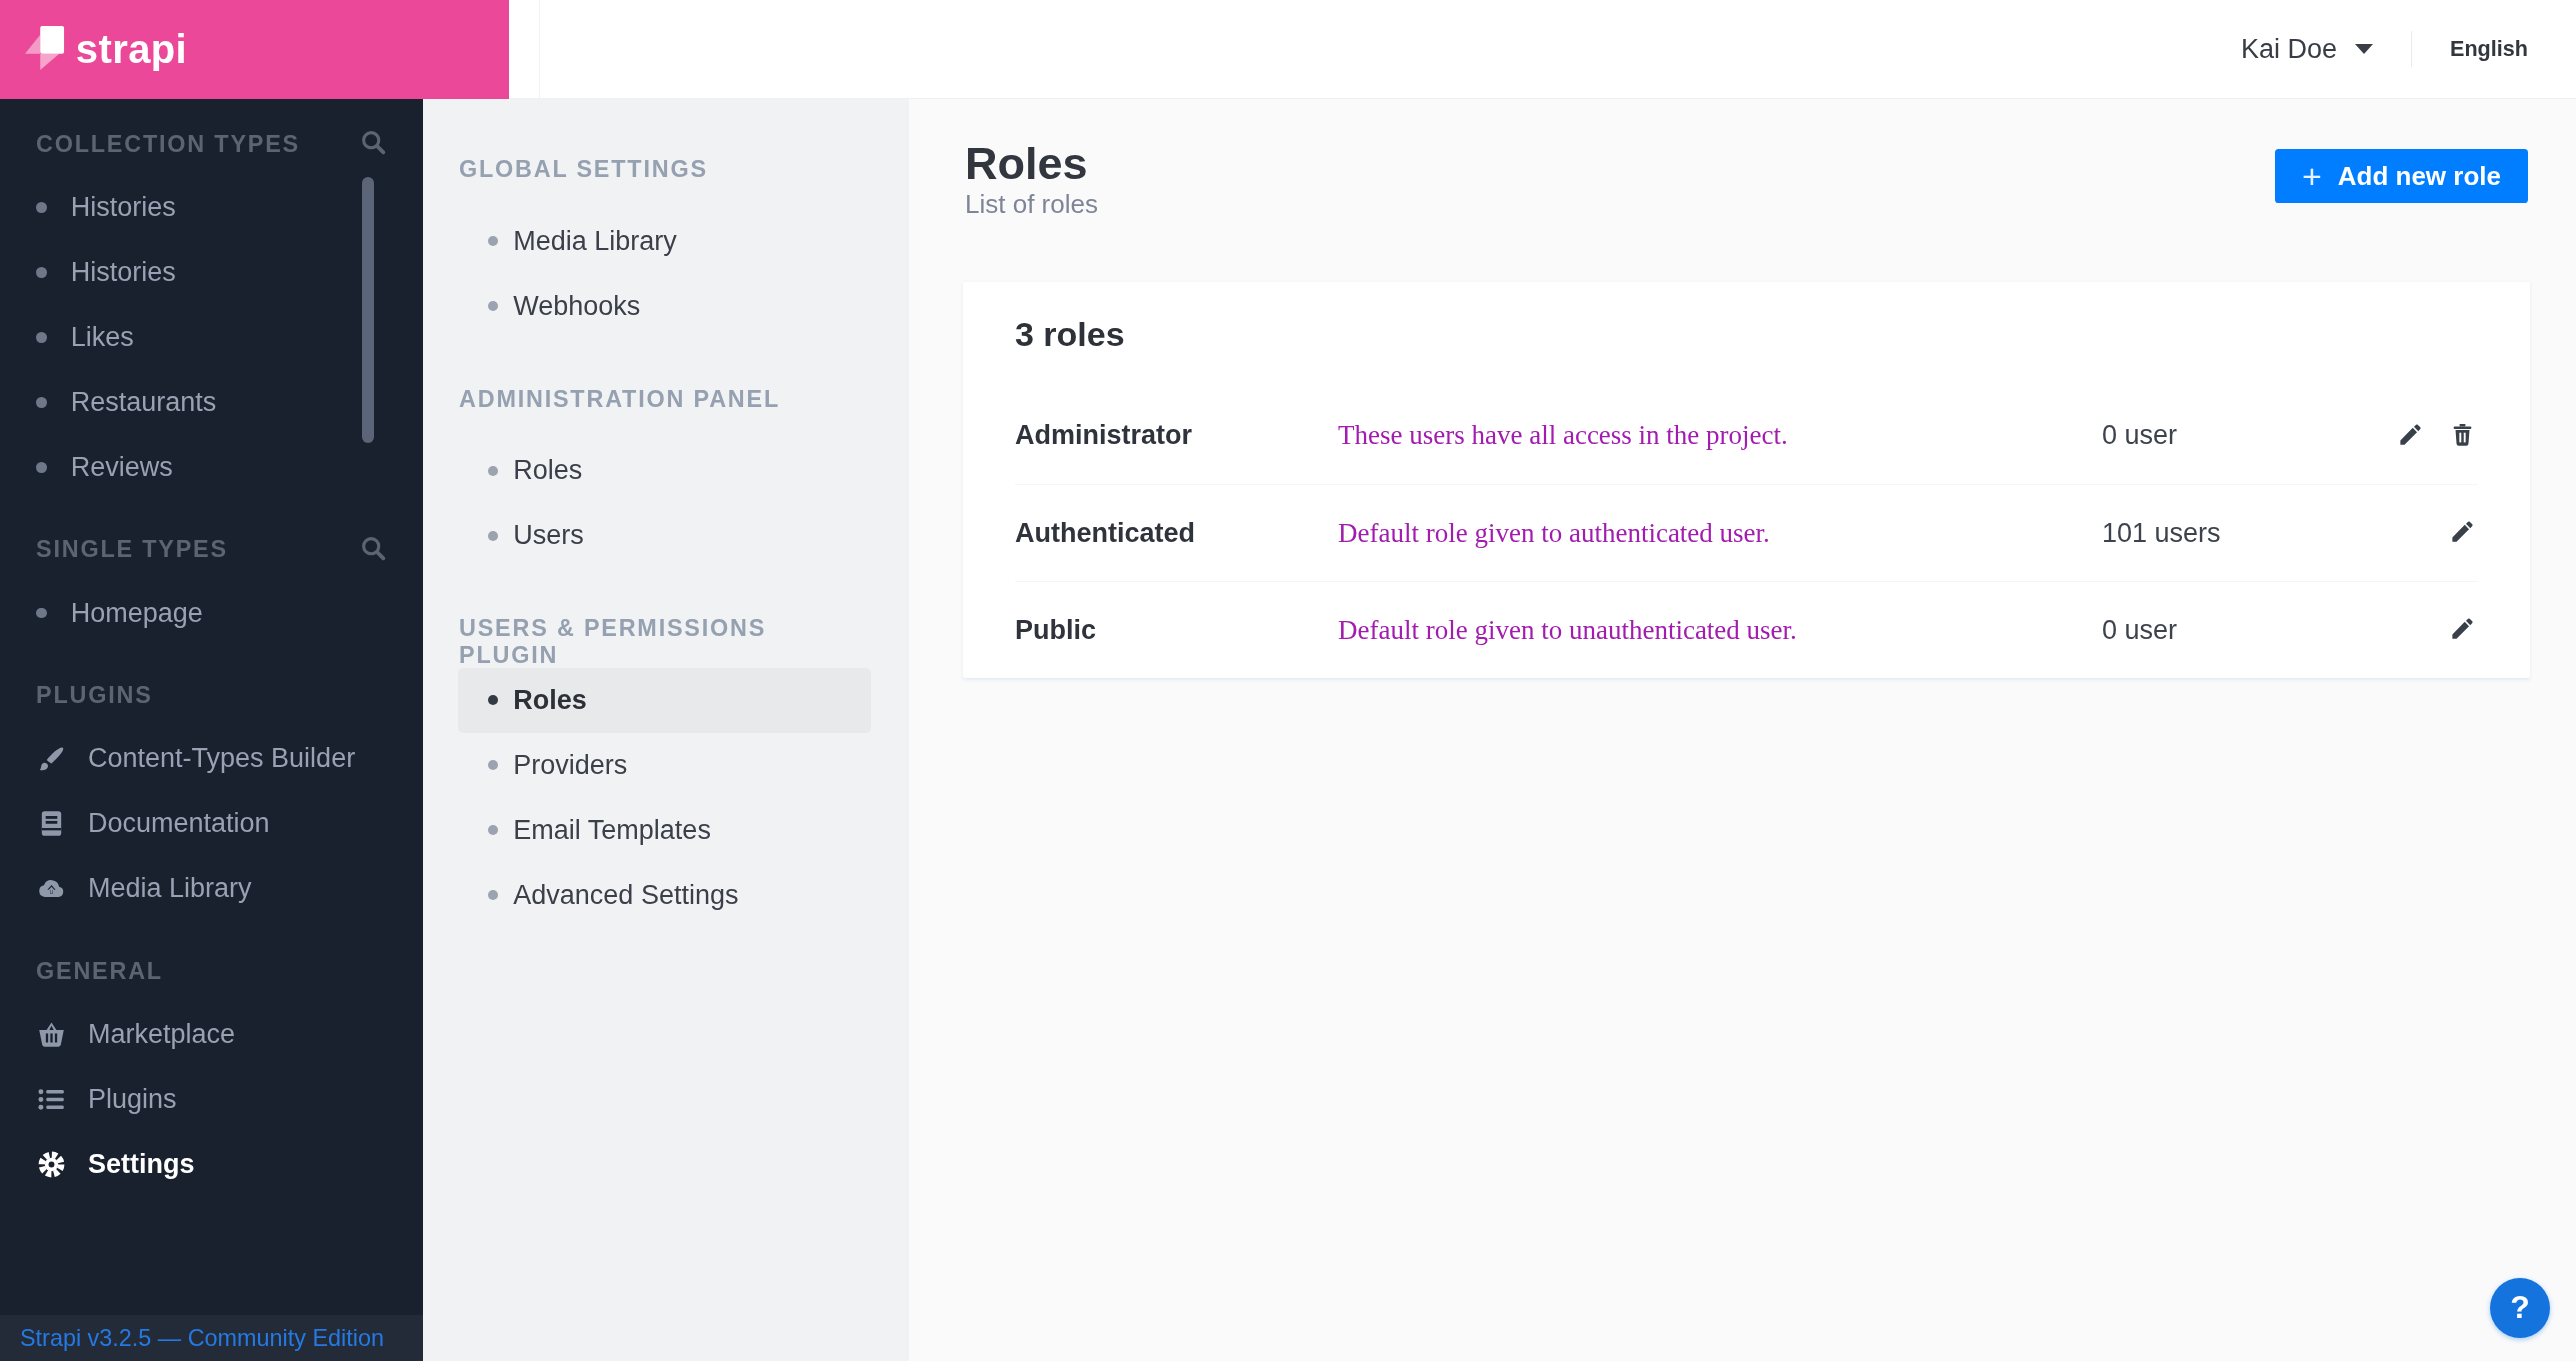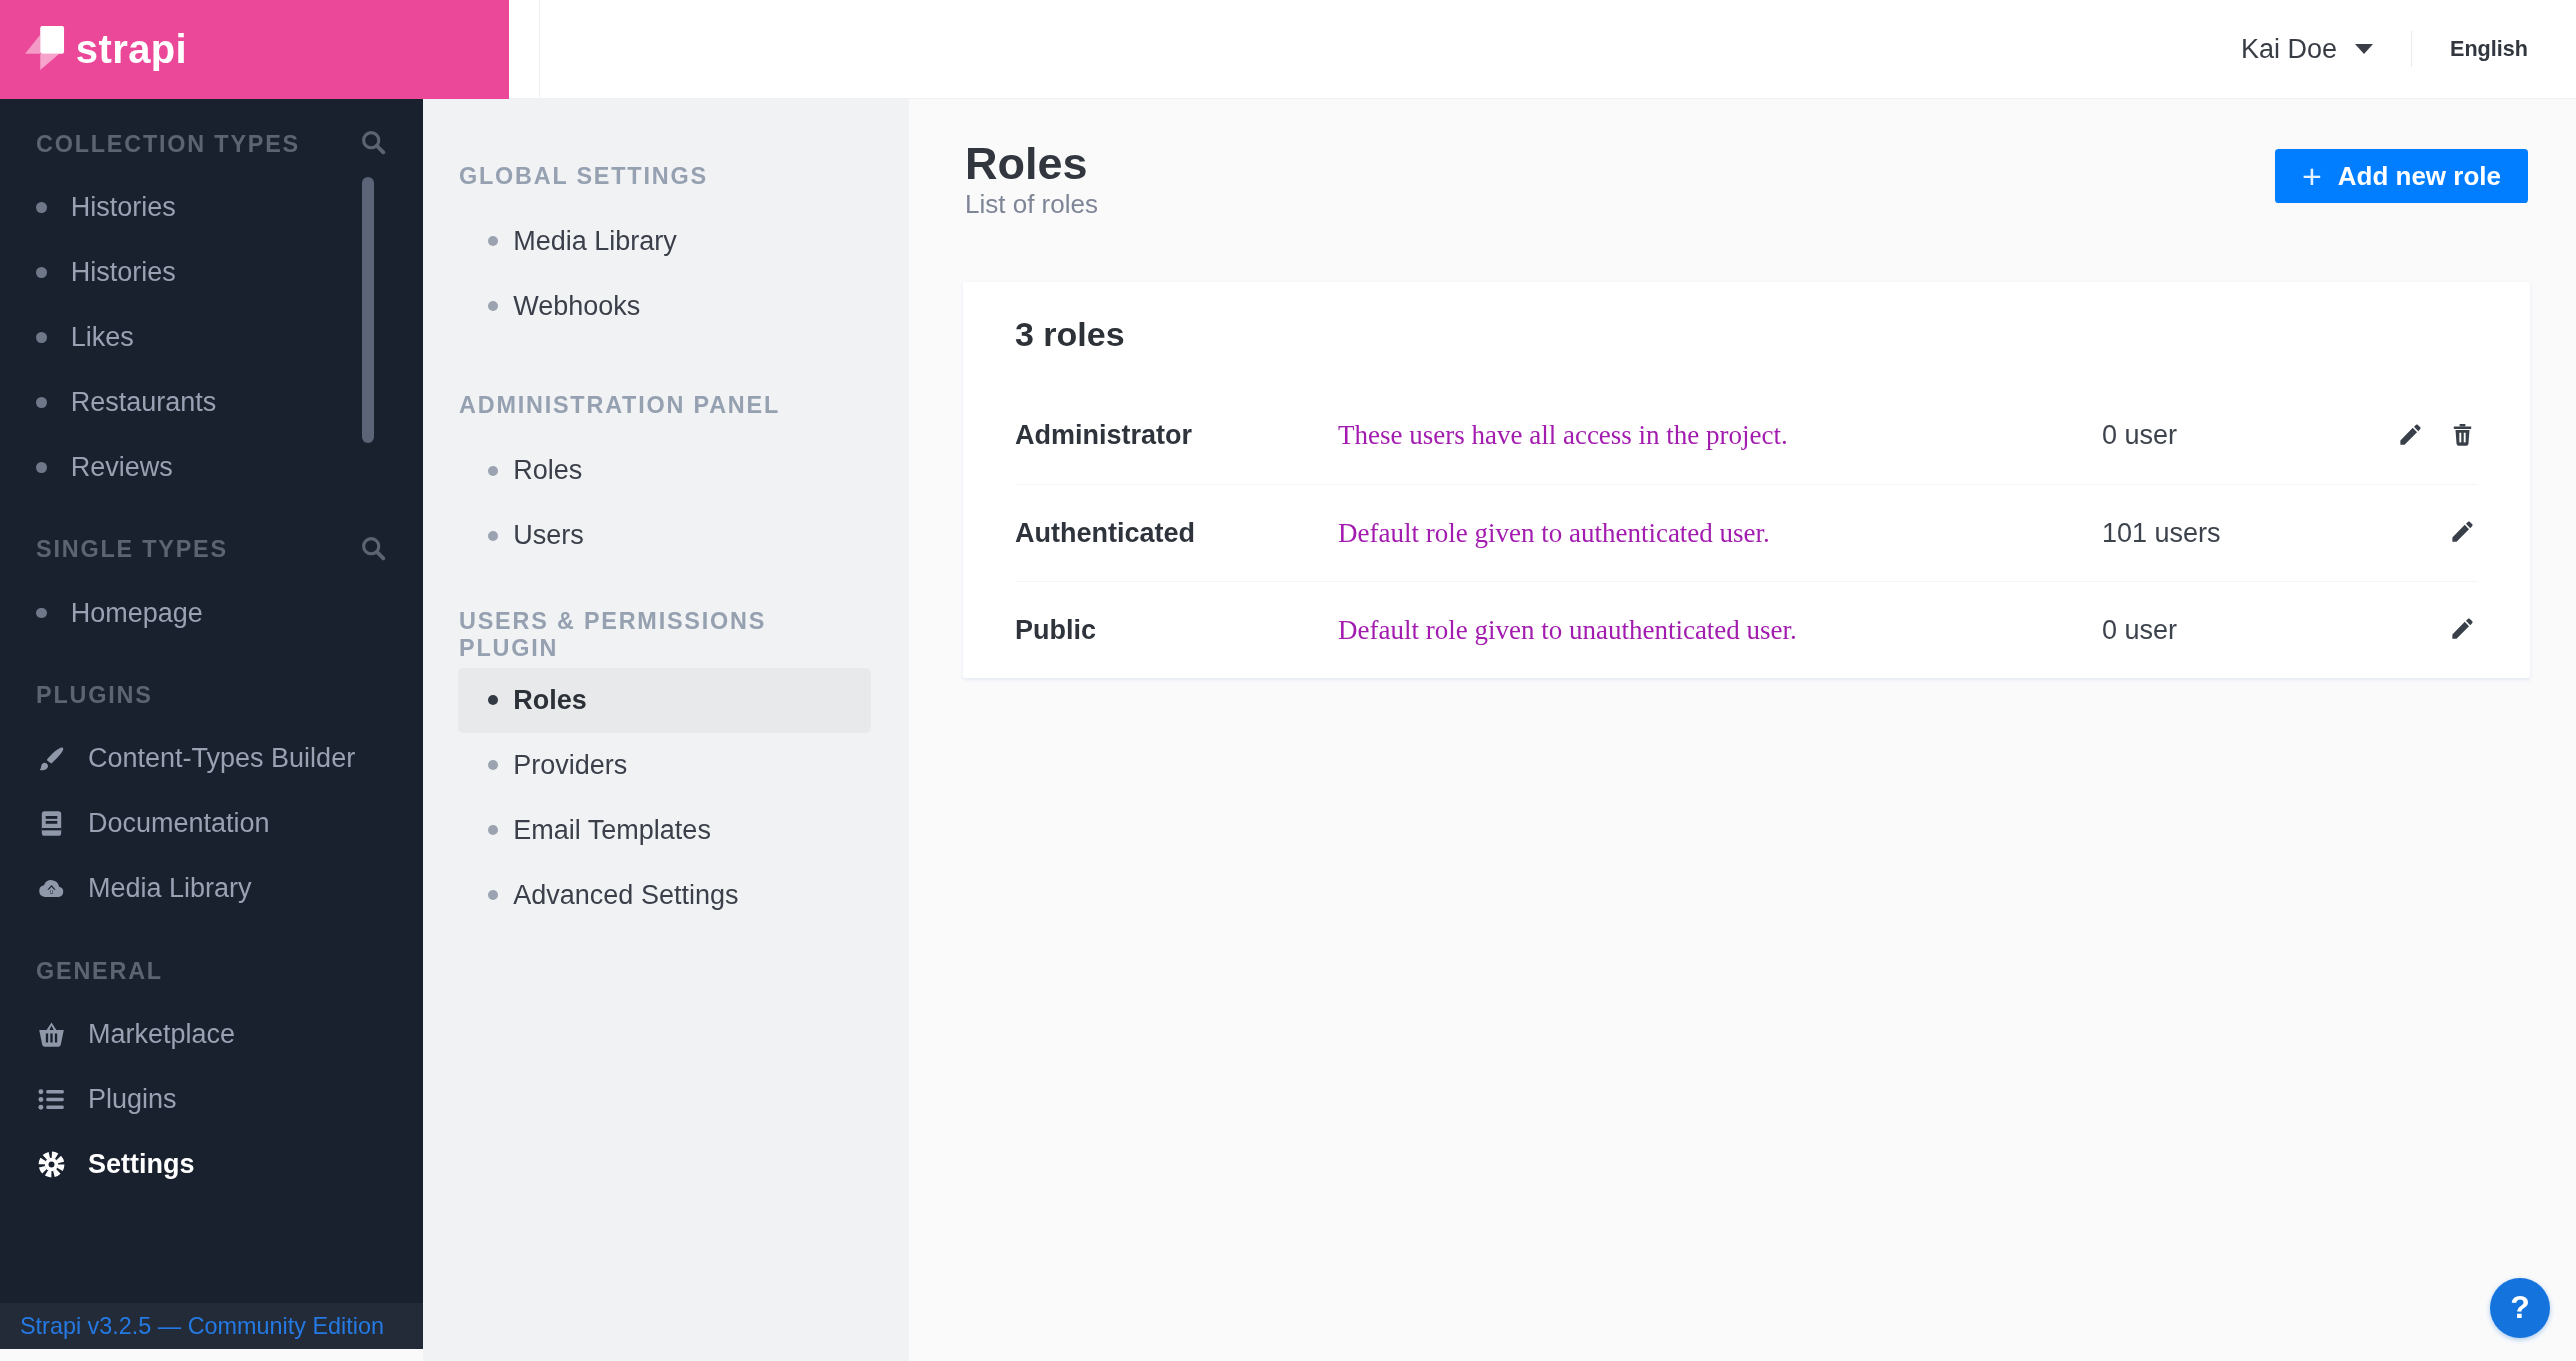--- a/index.html
+++ b/index.html
@@ -21,21 +21,21 @@
   .top-divider { width:0.9px; height:36px; background:#e9eaec; margin:0 38px; }
   .lang-btn { background:none; border:none; font-family:inherit; font-size:21.6px; font-weight:700;
               color:#32373f; cursor:pointer; }
 
   
   .logo { position:absolute; left:0; top:0; width:509px; height:99px; background:#ec4899;
           display:flex; align-items:center; padding-left:25px; cursor:pointer; }
   .logo-word { color:#fff; font-size:40px; font-weight:700; letter-spacing:0.4px; margin-left:10.8px; }
 
   
-  .dark-sidebar { position:absolute; left:0; top:99px; bottom:12px; width:423px; background:#1a212e;
+  .dark-sidebar { position:absolute; left:0; top:99px; bottom:0; width:423px; background:#1a212e;
                   padding-top:25px; }
   .nav-sec { margin-top:0; }
   .nav-sec + .nav-sec { margin-top:30px; }
   .nav-head { height:40px; display:flex; align-items:center; justify-content:space-between;
               padding:0 36px; }
   .nav-head-label { font-size:23.4px; font-weight:700; letter-spacing:1.8px; color:#5c6472; }
   .search-btn { background:none; border:none; cursor:pointer; display:flex; padding:0; }
   .nav-sec ul { list-style:none; margin-top:10.8px; }
   .nav-sec li { height:65px; display:flex; align-items:center; padding:0 36px; cursor:pointer; }
   .nav-sec li .dot { width:10.8px; height:10.8px; border-radius:50%; background:#6e7889; margin-right:24px; flex:none; }
@@ -46,21 +46,21 @@
   .dark-scrollbar { position:absolute; top:78px; right:49px; width:11.7px; height:266px;
                     border-radius:6.3px; background:#5c6577; cursor:grab; }
   .dark-footer { position:absolute; left:0; right:0; bottom:0; height:46px; background:#232b38;
                  display:flex; align-items:center; padding-left:20px; }
   .version-link { font-size:23.4px; color:#2579e2; text-decoration:none; cursor:pointer; }
 
   
   .settings-sidebar { position:absolute; left:423px; top:99px; bottom:0; width:486px;
                       background:#f1f2f4; padding-top:57px; }
   .set-sec + .set-sec { margin-top:47px; }
-  .set-head { height:40px; display:flex; align-items:center; padding:0 36px; }
+  .set-head { height:40px; display:flex; align-items:flex-start; padding:0 36px; }
   .set-head-label { font-size:23.4px; font-weight:700; letter-spacing:1.8px; color:#95a0b0; }
   .set-sec ul { list-style:none; margin-top:12.6px; }
   .set-sec li { height:65px; display:flex; align-items:center; padding-left:65px; cursor:pointer; }
   .set-sec li .dot { width:10px; height:10px; border-radius:50%; background:#9ba3b0; margin-right:15.3px; flex:none; }
   .set-sec li .lbl { font-size:27px; color:#3a3f49; }
   .set-sec li.active { background:#e8e9eb; border-radius:5.4px; margin-left:35px; margin-right:38px;
                        padding-left:30px; }
   .set-sec li.active .dot { background:#343a44; }
   .set-sec li.active .lbl { font-weight:700; color:#2c3138; }
 

